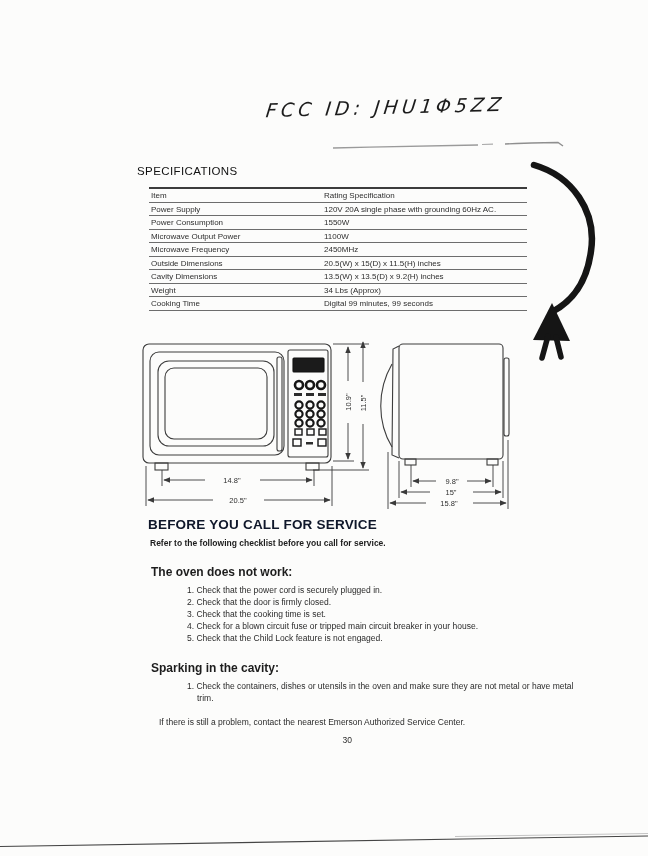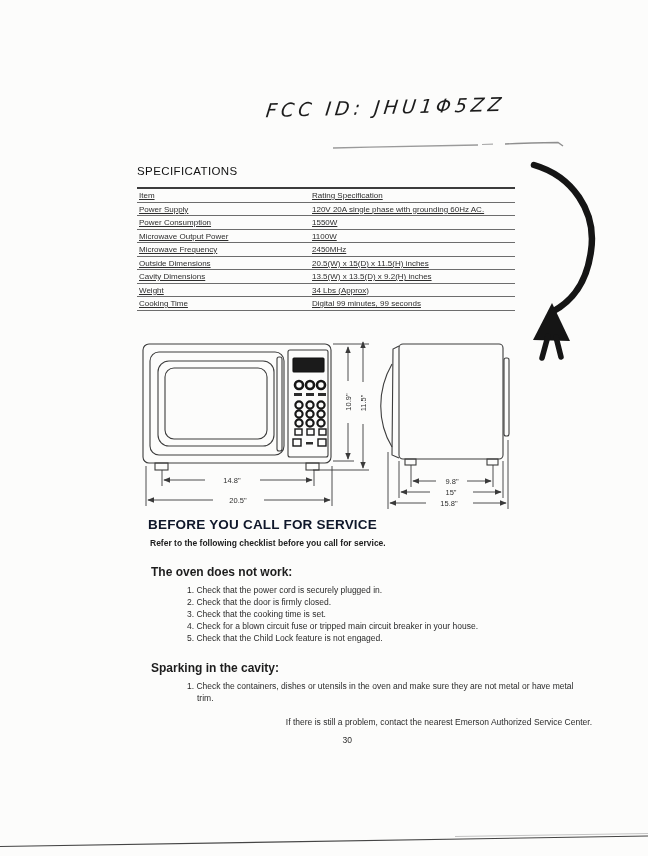--- a/index.html
+++ b/index.html
@@ -9,37 +9,37 @@
   .abs{position:absolute;}
 
   
   .handwriting{left:266px;top:96px;font-family:"DejaVu Sans", sans-serif;
     font-style:italic;font-weight:500;font-size:19px;letter-spacing:4px;
     color:#1c1c1c;transform:rotate(-1.5deg) skewX(-8deg);white-space:nowrap;}
 
   
   .spec-title{left:137px;top:165px;font-size:11.5px;font-weight:normal;
     color:#111;letter-spacing:.4px;}
-  .spec-table{left:137px;top:187px;width:378px;border-collapse:collapse;
-    font-size:8px;color:#2e2e2e;table-layout:fixed;text-decoration:underline;}
+  .spec-table{left:149px;top:187px;width:378px;border-collapse:collapse;
+    font-size:8px;color:#2e2e2e;table-layout:fixed;}
   .spec-table th,.spec-table td{text-align:left;font-weight:normal;
     padding:2px 0 1.5px 2px;border-bottom:1px solid #6d6d6d;line-height:9px;
     white-space:nowrap;overflow:hidden;}
   .spec-table thead th{border-top:2px solid #3c3c3c;}
   .col-item{width:171px;}
 
   
   .service{left:148px;top:517px;width:444px;color:#2b2b2b;}
   .service h2{margin:0;font-size:13.5px;font-weight:bold;color:#0f172a;
     letter-spacing:.2px;}
   .service .intro{margin:6px 0 12px 2px;font-size:8.5px;font-weight:bold;color:#1d1d1d;}
   .service .subhead{margin:17px 0 0 3px;font-size:12px;font-weight:bold;color:#1d1d1d;}
   .service ol{margin:5px 0 0 3px;padding:0;list-style:none;font-size:8.5px;}
   .service ol li{line-height:12px;padding-left:10px;text-indent:-10px;max-width:430px;margin-left:36px;}
-  .service .footer{margin:13px 0 0 11px;font-size:8.5px;max-width:440px;text-align:right;}
+  .service .footer{margin:13px 0 0 11px;font-size:8.5px;max-width:440px;}
 
   .page-number{left:328px;top:735px;width:24px;text-align:right;
     font-size:8.5px;color:#2b2b2b;}
 
   svg{display:block;}
   .diag-label{font-family:"Liberation Sans", sans-serif;font-size:7.5px;fill:#2e2e2e;}
 </style>
 </head>
 <body>
 

